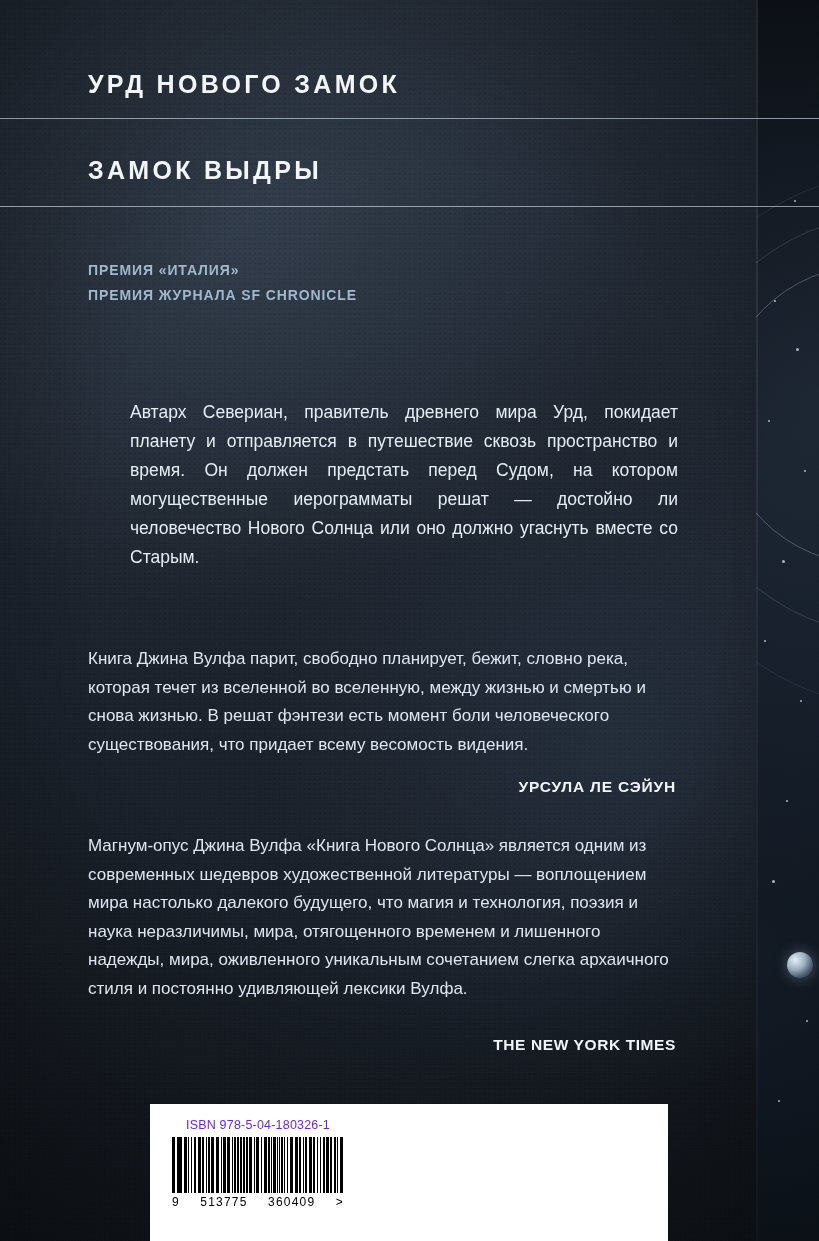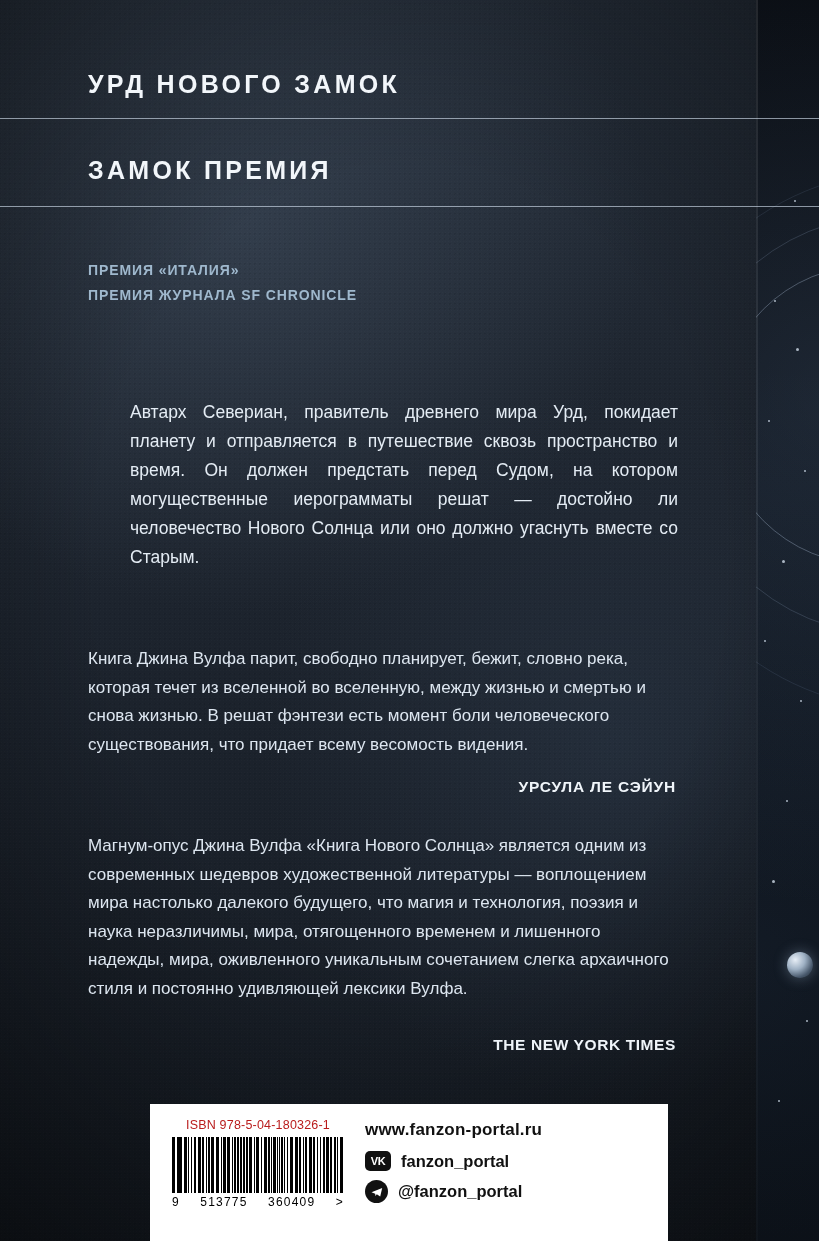--- a/index.html
+++ b/index.html
@@ -210,21 +210,21 @@
     display: flex;
     align-items: flex-start;
   }
 
   .barcode-area {
     width: 215px;
     padding: 14px 0 0 22px;
   }
   .isbn-text {
     font-size: 12.5px;
-    color: #b91c1c;
+    color: #6d28d9;
     letter-spacing: 0.2px;
     margin-bottom: 5px;
     font-family: "Liberation Sans", sans-serif;
     text-align: center;
     width: 172px;
   }
   .barcode {
     width: 172px;
     height: 56px;
     display: flex;
@@ -319,21 +319,21 @@
     <div class="star" style="width:2px;height:2px;left:22px;top:1100px"></div>
     <div class="star" style="width:2px;height:2px;left:38px;top:200px"></div>
   </div>
 
   <div class="rule rule-top"></div>
   <div class="rule rule-mid"></div>
 
   <div class="content">
 
     <div class="series-title">УРД НОВОГО ЗАМОК</div>
-    <div class="book-title">ЗАМОК ПРЕМИЯ</div>
+    <div class="book-title">ЗАМОК ВЫДРЫ</div>
 
     <div class="awards">
       <div class="award">ПРЕМИЯ «ИТАЛИЯ»</div>
       <div class="award">ПРЕМИЯ ЖУРНАЛА SF CHRONICLE</div>
     </div>
 
     <div class="blurb">Автарх Севериан, правитель древнего мира Урд, покидает планету и отправляется в путешествие сквозь пространство и время. Он должен предстать перед Судом, на котором могущественные иерограмматы решат — достойно ли человечество Нового Солнца или оно должно угаснуть вместе со Старым.</div>
 
     <div class="quote">Книга Джина Вулфа парит, свободно планирует, бежит, словно река, которая течет из вселенной во вселенную, между жизнью и смертью и снова жизнью. В решат фэнтези есть момент боли человеческого существования, что придает всему весомость видения.</div>
     <div class="quote-attr">УРСУЛА ЛЕ СЭЙУН</div>
@@ -454,33 +454,16 @@
           <i style="width:0.94px;background:transparent"></i>
         </div>
       <div class="barcode-digits">
         <span>9</span>
         <span>513775</span>
         <span>360409</span>
         <span>&gt;</span>
       </div>
     </div>
 
-    <div class="links-area">
-      <div class="site-url">www.fanzon-portal.ru</div>
-
-      <div class="social-row">
-        <div class="vk-icon">VK</div>
-        <div class="social-label">fanzon_portal</div>
-      </div>
-
-      <div class="social-row">
-        <div class="tg-icon">
-          <svg width="14" height="14" viewBox="0 0 14 14" aria-hidden="true">
-            <path d="M1.5 7.2 L12.2 3 L10.2 11.4 L6.8 9.2 L5.4 10.9 L5.2 8.8 Z" fill="#ffffff"></path>
-          </svg>
-        </div>
-        <div class="social-label">@fanzon_portal</div>
-      </div>
-    </div>
 
   </div>
 
 </div>
 
 </body></html>

